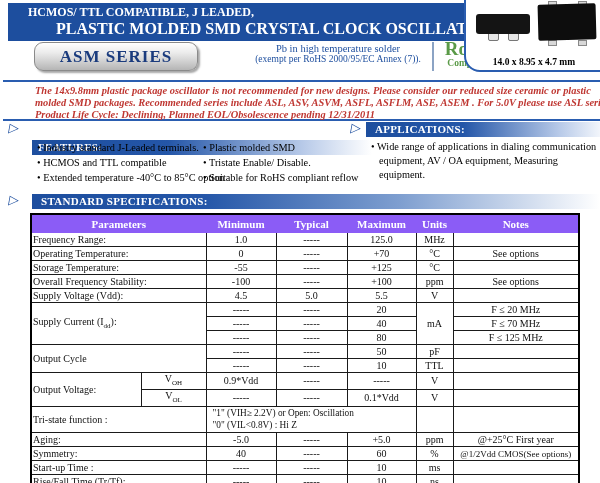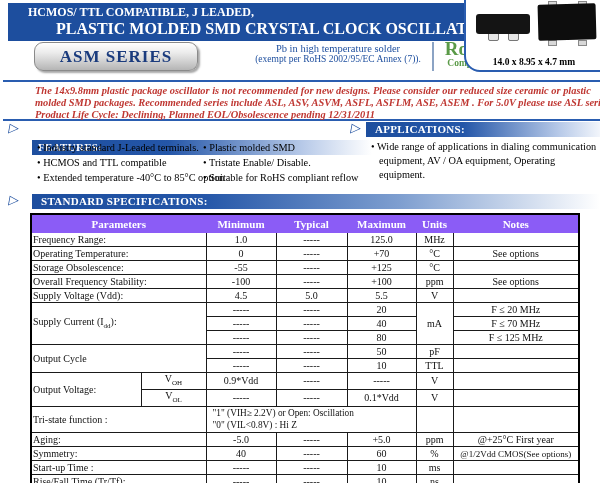--- a/index.html
+++ b/index.html
@@ -88,21 +88,21 @@
   <div class="tab t3"></div>
   <div class="tab t4"></div>
   <div class="chip-top"></div>
   <div class="pkgdim">14.0 x 8.95 x 4.7 mm</div>
 </div>
 
 <div class="asm-badge">ASM SERIES</div>
 
 <div class="pbtext">
   <div class="p1">Pb in high temperature solder</div>
-  <div class="p2">(exempt per RoHS 2002/95/EC Annex (7)).</div>
+  <div class="p2">(exempt per RoHS 2000/95/EC Annex (7)).</div>
 </div>
 <div class="vdivider"></div>
 <div class="rohs">
   <div class="r1">RoHS</div>
   <div class="r2">Compliant</div>
 </div>
 
 <div class="notice">
   <div>The 14x9.8mm plastic package oscillator is not recommended for new designs. Please consider our reduced size ceramic or plastic</div>
   <div>molded SMD packages. Recommended series include ASL, ASV, ASVM, ASFL, ASFLM, ASE, ASEM . For 5.0V please use ASL series.</div>
@@ -118,21 +118,21 @@
 </div>
 <div class="blist" style="left:203px;top:140px;width:165px;">
   <div class="itm">Plastic molded SMD</div>
   <div class="itm">Tristate Enable/ Disable.</div>
   <div class="itm">Suitable for RoHS compliant reflow</div>
 </div>
 
 <span class="arrow" style="left:351px;top:120px;">▷</span>
 <div class="bar short" style="left:366px;top:122px;width:234px;">APPLICATIONS:</div>
 <div class="blist" style="left:371px;top:140px;width:227px;">
-  <div class="wrapitem">Wide range of applications in dialing communication equipment, AV / OA equipment, Operating equipment.</div>
+  <div class="wrapitem">Wide range of applications in dialing communication equipment, AV / OA equipment, Measuring equipment.</div>
 </div>
 
 <span class="arrow" style="left:9px;top:192px;">▷</span>
 <div class="bar long" style="left:32px;top:194px;width:559px;">STANDARD SPECIFICATIONS:</div>
 
 <table class="spec">
   <colgroup>
     <col style="width:110px">
       <col style="width:65px">
       <col style="width:70px">
@@ -162,21 +162,21 @@
       </tr>
       <tr class="grp">
         <td colspan="2" class="param">Operating Temperature:</td>
         <td>0</td>
         <td>-----</td>
         <td>+70</td>
         <td>°C</td>
         <td>See options</td>
       </tr>
       <tr class="grp">
-        <td colspan="2" class="param">Storage Obsolescence:</td>
+        <td colspan="2" class="param">Storage Temperature:</td>
         <td>-55</td>
         <td>-----</td>
         <td>+125</td>
         <td>°C</td>
         <td></td>
       </tr>
       <tr class="grp">
         <td colspan="2" class="param">Overall Frequency Stability:</td>
         <td>-100</td>
         <td>-----</td>

